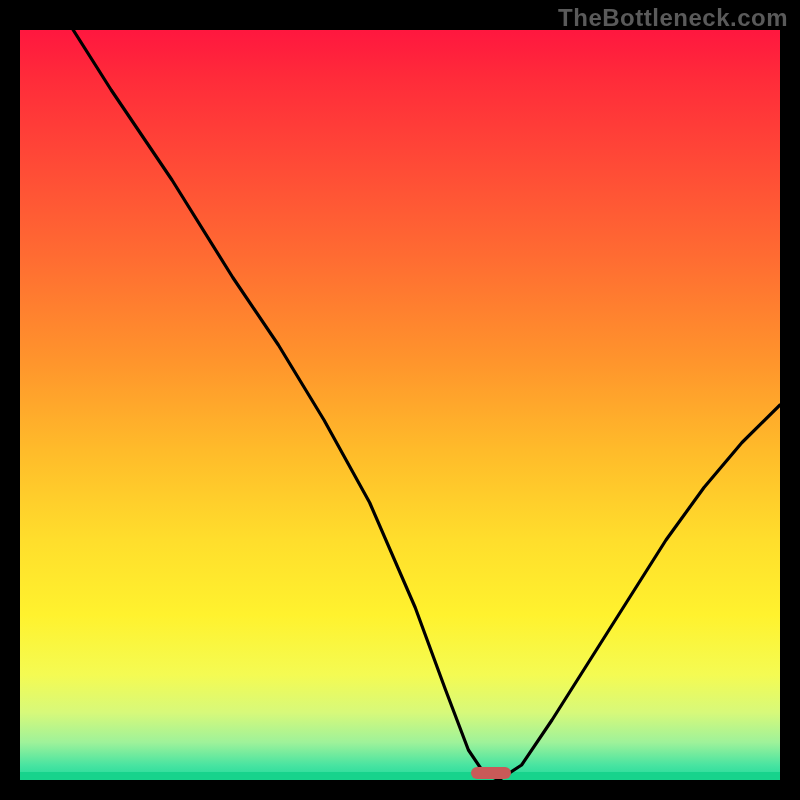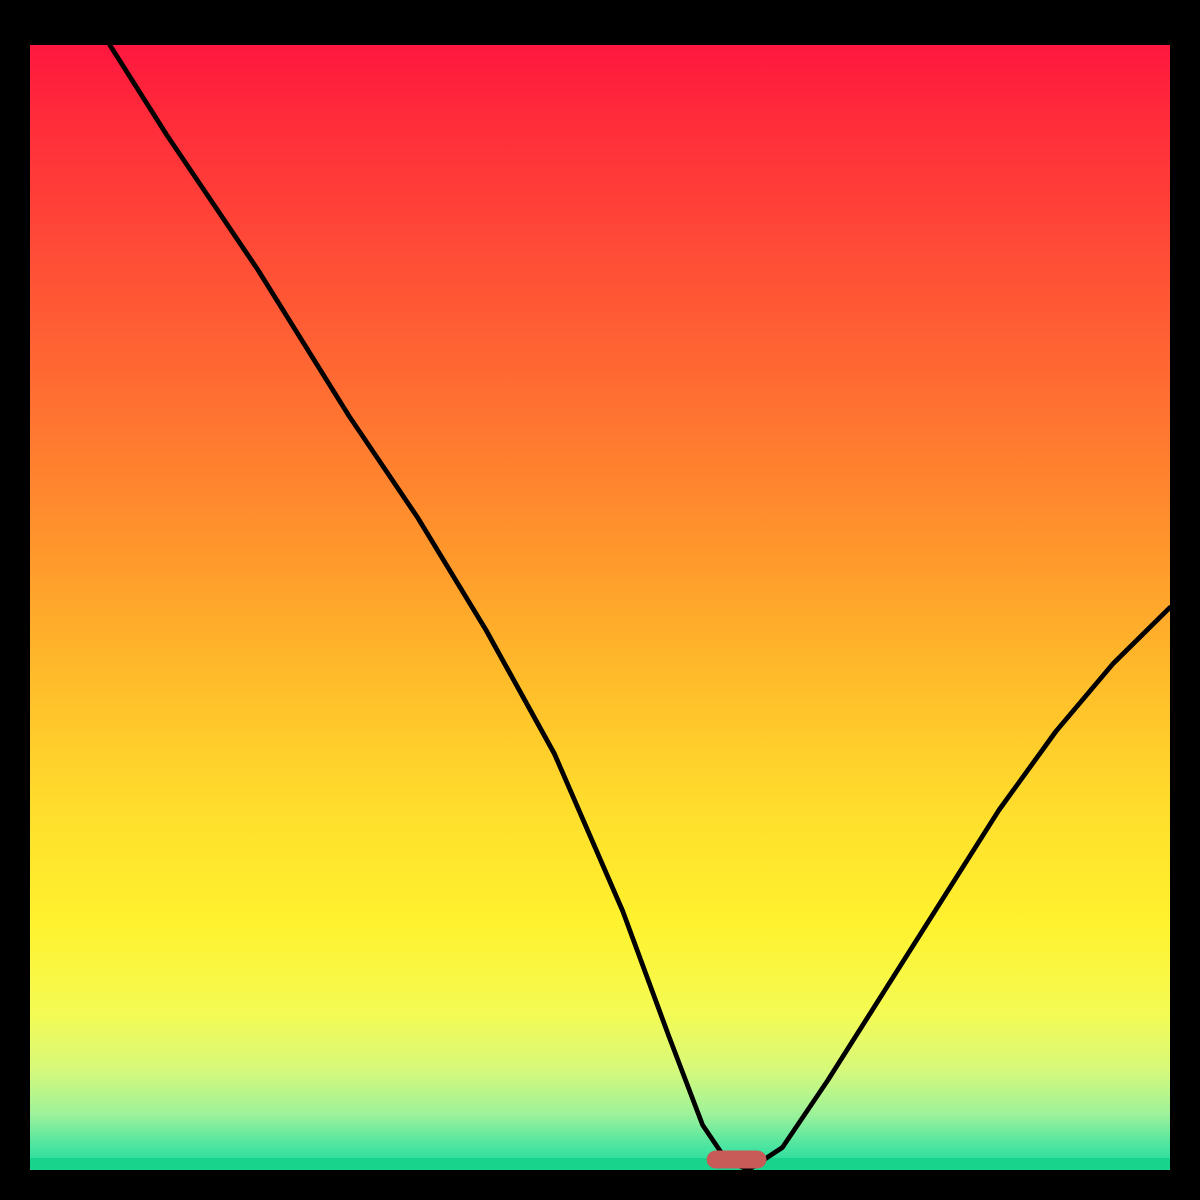--- a/index.html
+++ b/index.html
@@ -85,20 +85,21 @@
     background: #c85a58;
     border-radius: 6px;
     z-index: 11;
   }
 </style>
 </head>
 <body>
 
 <div class="frame">
 
+  <div class="watermark">TheBottleneck.com</div>
 
   <div class="plot-area">
 
     <div class="gradient"></div>
     <div class="green-floor"></div>
 
     <svg class="curve-svg" viewBox="0 0 760 750" preserveAspectRatio="none">
       <path id="curve-path" fill="none" stroke="#000" stroke-width="3.2" stroke-linejoin="round" stroke-linecap="round" d="M53.2 0.0 L91.2 60.0 L152.0 150.0 L212.8 247.5 L258.4 315.0 L304.0 390.0 L349.6 472.5 L395.2 577.5 L425.6 660.0 L448.4 720.0 L463.6 742.5 L478.8 750.0 L501.6 735.0 L532.0 690.0 L570.0 630.0 L608.0 570.0 L646.0 510.0 L684.0 457.5 L722.0 412.5 L760.0 375.0"></path>
     </svg>
 

